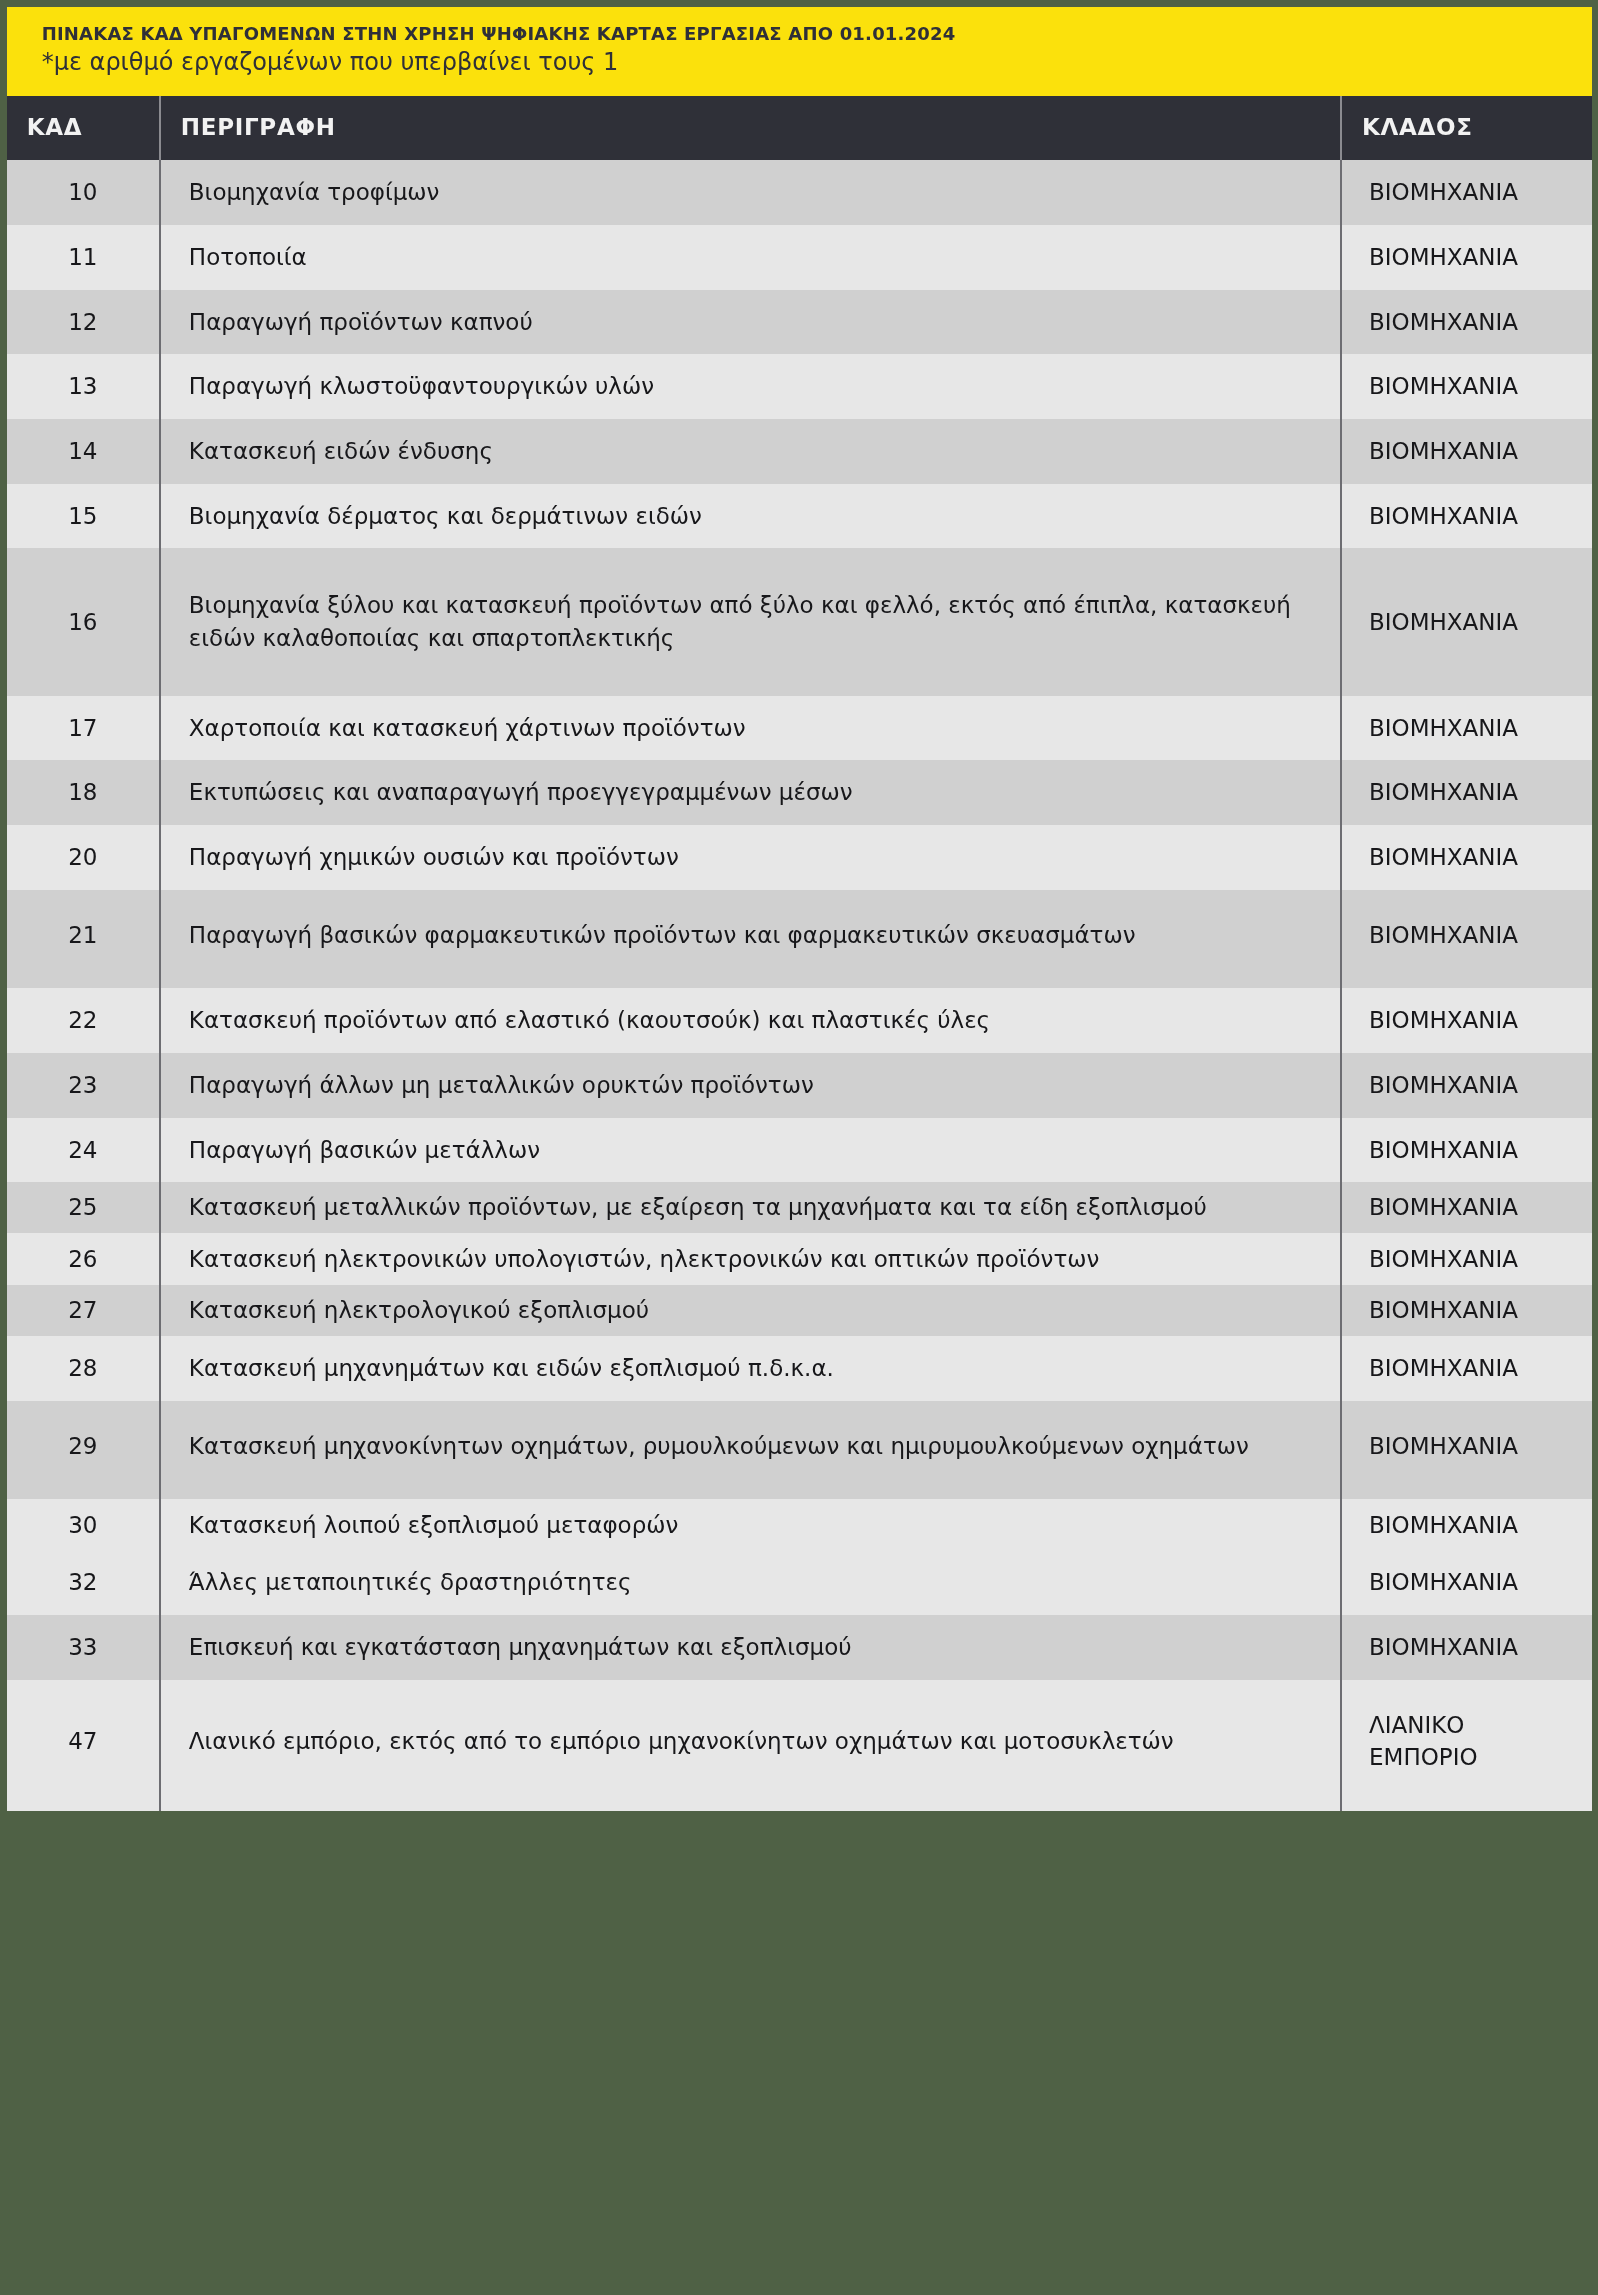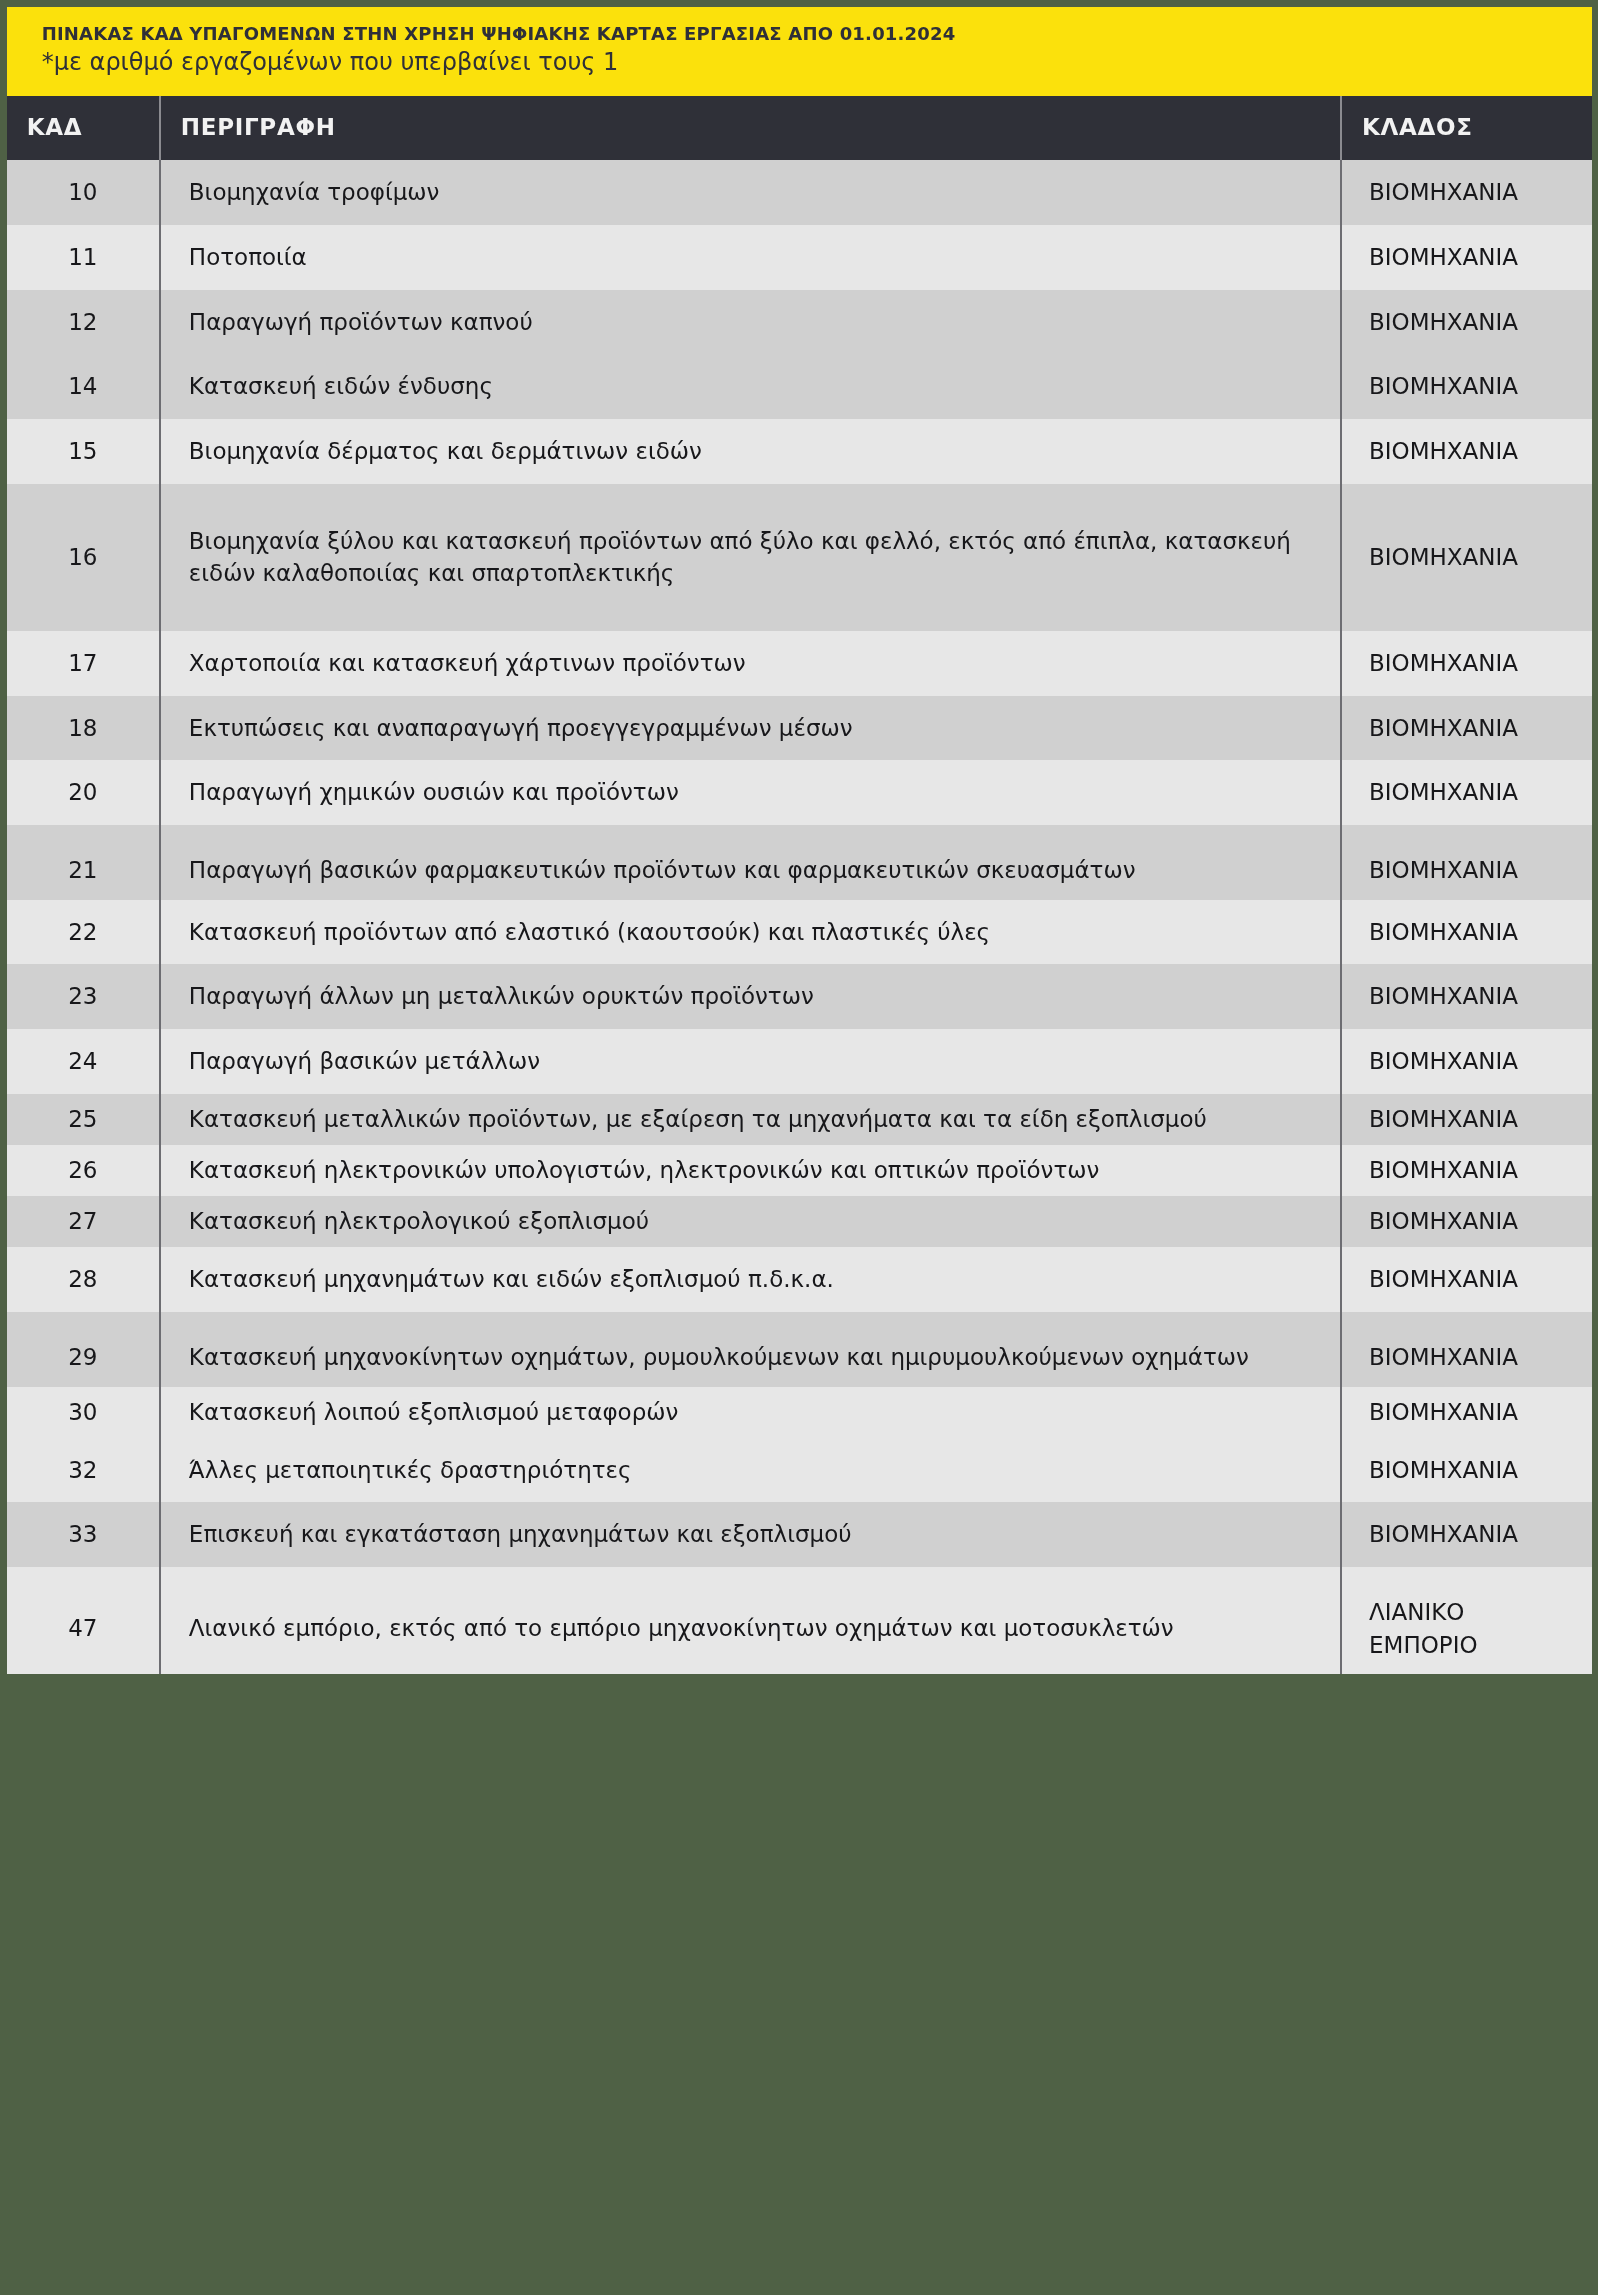--- a/index.html
+++ b/index.html
@@ -87,21 +87,21 @@
     padding: 16px 27px 16px 28px;
   }
   td.kad-branch {
     padding: 16px 14.7px 16px 27px;
     white-space: pre-line;
   }
 
   tr.even td { background: #d0d0d0; }
   tr.odd  td { background: #e7e7e7; }
 
-  tr.tall td { padding-top: 29px; padding-bottom: 13px; }
+  tr.tall td { padding-top: 29px; padding-bottom: 37px; }
   tr.xtall td { padding-top: 41px; padding-bottom: 41px; }
   tr.short td { padding-top: 9.3px; padding-bottom: 9.3px; }
 </style>
 </head>
 <body>
 
 <div class="page">
 
   <div class="banner">
     <div class="banner-title">ΠΙΝΑΚΑΣ ΚΑΔ ΥΠΑΓΟΜΕΝΩΝ ΣΤΗΝ ΧΡΗΣΗ ΨΗΦΙΑΚΗΣ ΚΑΡΤΑΣ ΕΡΓΑΣΙΑΣ ΑΠΟ 01.01.2024</div>
@@ -130,20 +130,25 @@
         <tr class="odd">
           <td class="kad-num">11</td>
           <td class="kad-desc">Ποτοποιία</td>
           <td class="kad-branch">ΒΙΟΜΗΧΑΝΙΑ</td>
         </tr>
         <tr class="even">
           <td class="kad-num">12</td>
           <td class="kad-desc">Παραγωγή προϊόντων καπνού</td>
           <td class="kad-branch">ΒΙΟΜΗΧΑΝΙΑ</td>
         </tr>
+        <tr class="odd">
+          <td class="kad-num">13</td>
+          <td class="kad-desc">Παραγωγή κλωστοϋφαντουργικών υλών</td>
+          <td class="kad-branch">ΒΙΟΜΗΧΑΝΙΑ</td>
+        </tr>
         <tr class="even">
           <td class="kad-num">14</td>
           <td class="kad-desc">Κατασκευή ειδών ένδυσης</td>
           <td class="kad-branch">ΒΙΟΜΗΧΑΝΙΑ</td>
         </tr>
         <tr class="odd">
           <td class="kad-num">15</td>
           <td class="kad-desc">Βιομηχανία δέρματος και δερμάτινων ειδών</td>
           <td class="kad-branch">ΒΙΟΜΗΧΑΝΙΑ</td>
         </tr>

